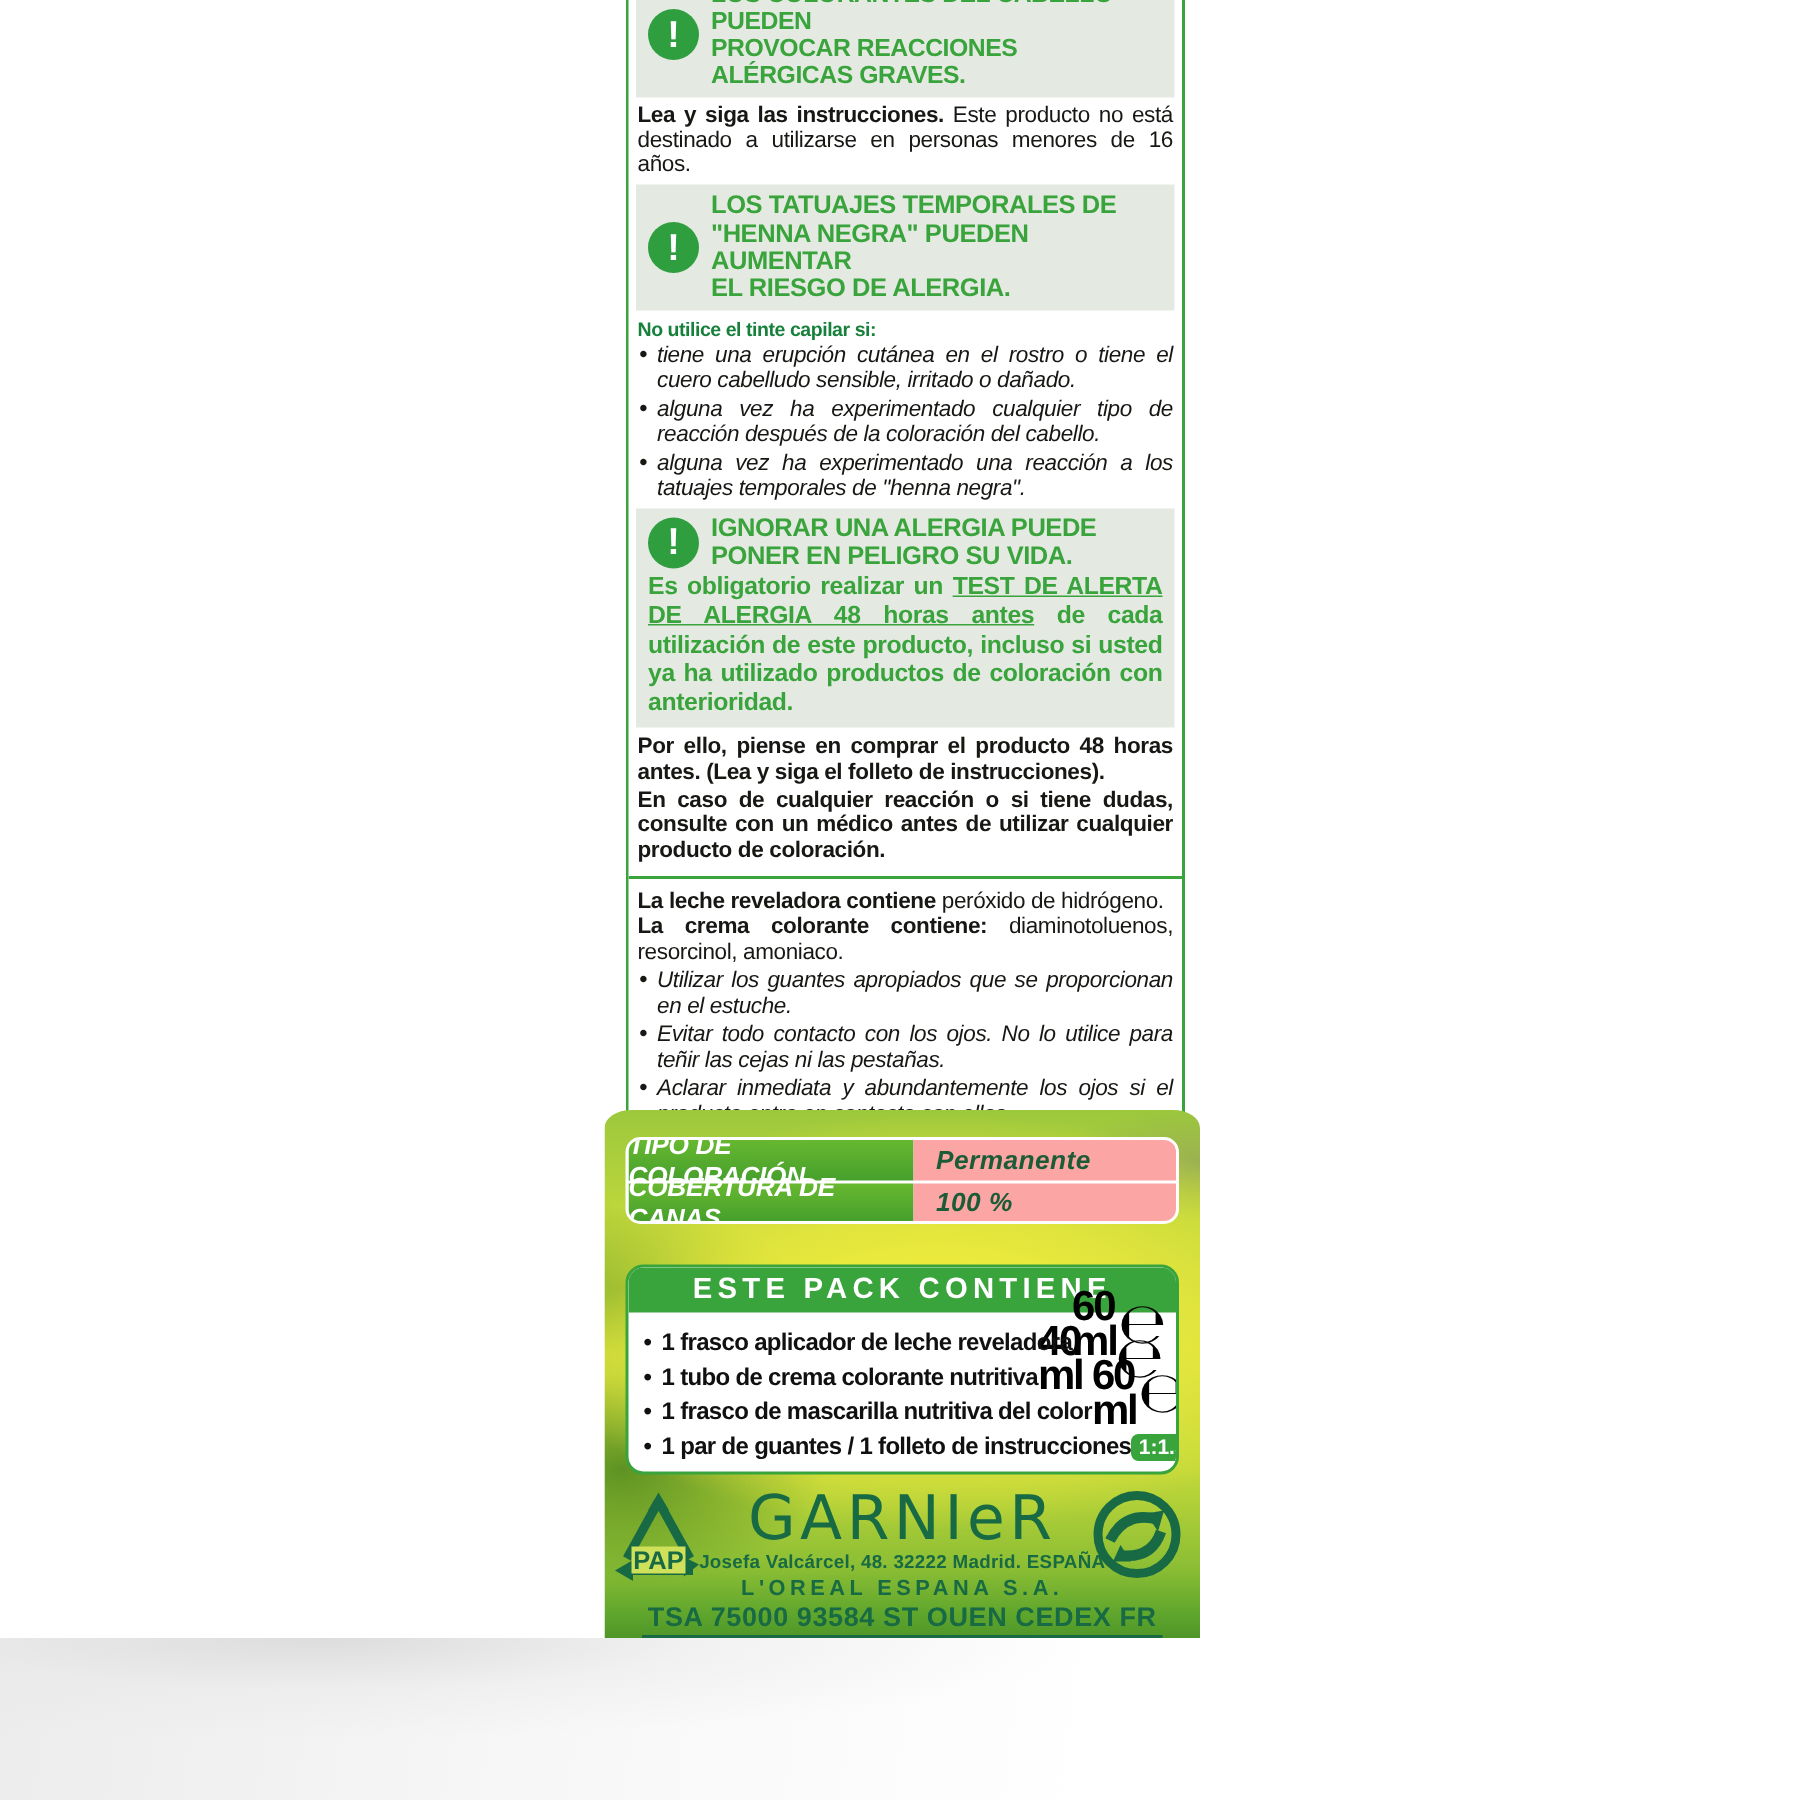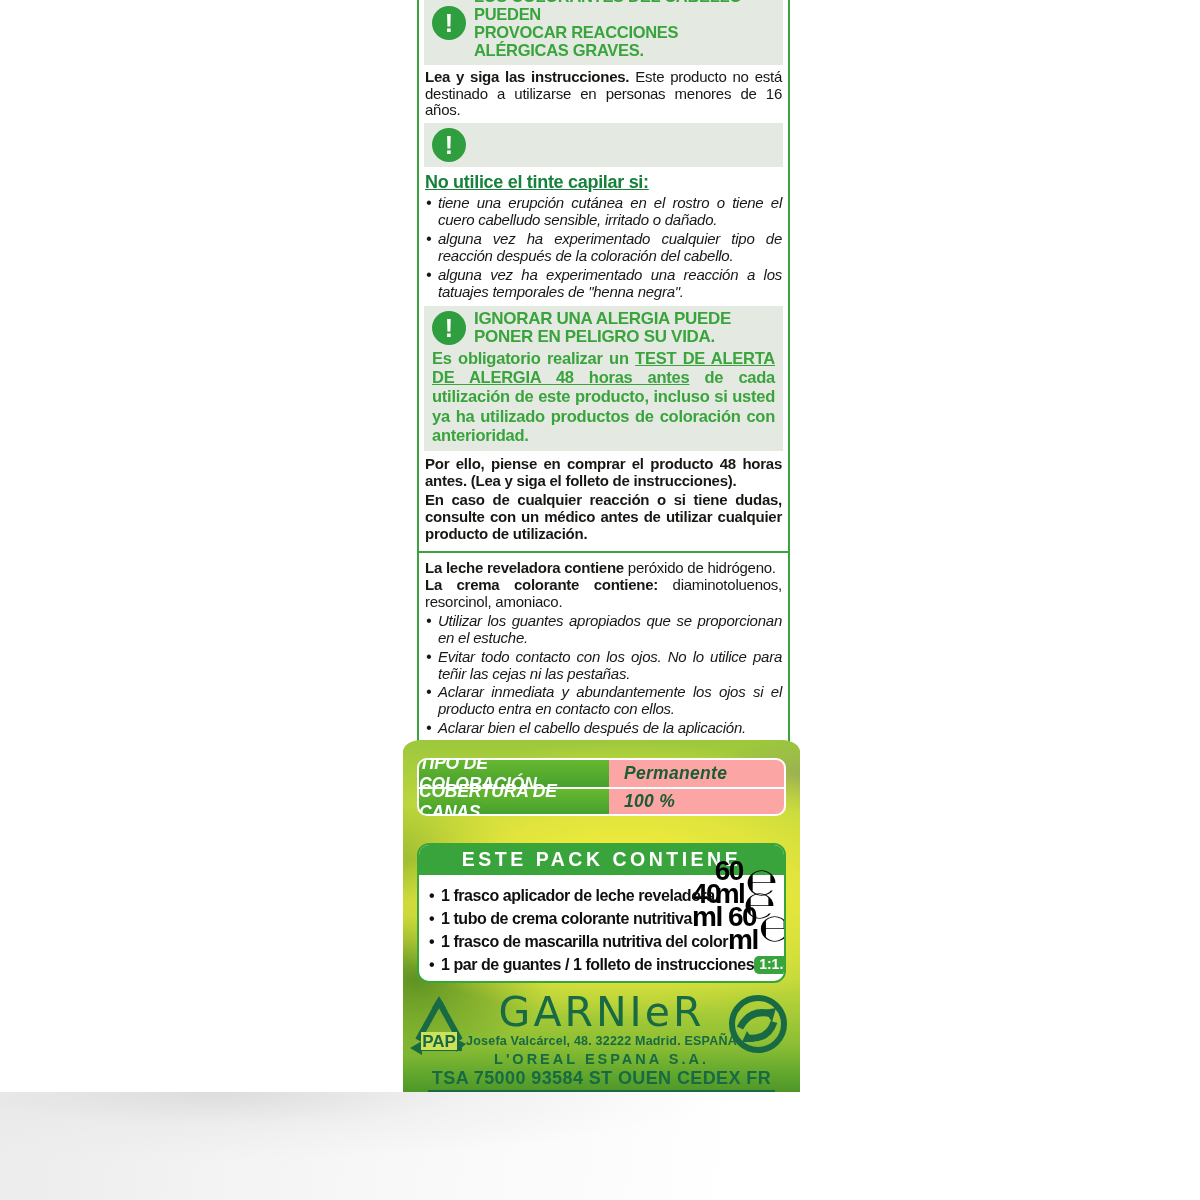--- a/index.html
+++ b/index.html
@@ -30,21 +30,21 @@
   .wbox.first{margin-top:-18px;}
   .wtext{color:var(--green);font-weight:bold;font-size:16.5px;line-height:1.1;letter-spacing:-0.3px;}
   .wtext3{color:var(--green);font-weight:bold;font-size:17px;line-height:1.08;letter-spacing:-0.3px;}
   .excl{
     flex:0 0 34px;width:34px;height:34px;border-radius:50%;background:#2f9e3f;
     color:#fff;display:flex;align-items:center;justify-content:center;
     font-weight:bold;font-size:25px;line-height:1;
   }
   .body-p{font-size:15px;line-height:1.13;margin:2px 1px;letter-spacing:-0.25px;text-align:justify;}
   .body-p.bold{font-weight:bold;}
-  .h-dontuse{color:var(--dkgreen);font-weight:bold;font-size:18px;margin:5px 1px 2px;letter-spacing:-0.3px;text-decoration:underline;}
+  .h-dontuse{color:var(--dkgreen);font-weight:bold;font-size:13px;margin:5px 1px 2px;letter-spacing:-0.3px;}
   ul.blist{list-style:none;margin:1px 0 3px;padding:0;}
   ul.blist li{
     position:relative;padding-left:13px;font-size:15px;line-height:1.13;
     letter-spacing:-0.25px;margin:2px 1px;text-align:justify;font-style:italic;
   }
   ul.blist li::before{content:"\2022";position:absolute;left:1px;top:-1px;font-size:16px;}
   .alertbox{display:block;padding:4px 8px 6px;margin:5px 0;background:var(--boxgray);}
   .alert-head{display:flex;align-items:center;gap:8px;}
   .alert-green{
     color:var(--green);font-weight:bold;font-size:16.5px;line-height:1.17;
@@ -134,20 +134,25 @@
     <div class="wtext">
       <div>LOS COLORANTES DEL CABELLO PUEDEN</div>
       <div>PROVOCAR REACCIONES ALÉRGICAS GRAVES.</div>
     </div>
   </div>
 
   <p class="body-p"><b>Lea y siga las instrucciones.</b><span> Este producto no está destinado a utilizarse en personas menores de 16 años.</span></p>
 
   <div class="wbox">
     <div class="excl">!</div>
+    <div class="wtext3">
+      <div>LOS TATUAJES TEMPORALES DE</div>
+      <div>"HENNA NEGRA" PUEDEN AUMENTAR</div>
+      <div>EL RIESGO DE ALERGIA.</div>
+    </div>
   </div>
 
   <div class="h-dontuse">No utilice el tinte capilar si:</div>
 
   <ul class="blist">
     <li>tiene una erupción cutánea en el rostro o tiene el cuero cabelludo sensible, irritado o dañado.</li>
     <li>alguna vez ha experimentado cualquier tipo de reacción después de la coloración del cabello.</li>
     <li>alguna vez ha experimentado una reacción a los tatuajes temporales de "henna negra".</li>
   </ul>
 
@@ -156,21 +161,21 @@
       <div class="excl">!</div>
       <div class="wtext3">
         <div>IGNORAR UNA ALERGIA PUEDE</div>
         <div>PONER EN PELIGRO SU VIDA.</div>
       </div>
     </div>
     <div class="alert-green"><span>Es obligatorio realizar un </span><span class="und">TEST DE ALERTA DE ALERGIA 48 horas antes</span><span> de cada utilización de este producto, incluso si usted ya ha utilizado productos de coloración con anterioridad.</span></div>
   </div>
 
   <p class="body-p bold">Por ello, piense en comprar el producto 48 horas antes. (Lea y siga el folleto de instrucciones).</p>
-  <p class="body-p bold">En caso de cualquier reacción o si tiene dudas, consulte con un médico antes de utilizar cualquier producto de utilización.</p>
+  <p class="body-p bold">En caso de cualquier reacción o si tiene dudas, consulte con un médico antes de utilizar cualquier producto de coloración.</p>
 
   <hr class="divider">
 
   <p class="body-p"><b>La leche reveladora contiene</b><span> peróxido de hidrógeno.</span><br><b>La crema colorante contiene:</b><span> diaminotoluenos, resorcinol, amoniaco.</span></p>
 
   <ul class="blist">
     <li>Utilizar los guantes apropiados que se proporcionan en el estuche.</li>
     <li>Evitar todo contacto con los ojos. No lo utilice para teñir las cejas ni las pestañas.</li>
     <li>Aclarar inmediata y abundantemente los ojos si el producto entra en contacto con ellos.</li>
     <li>Aclarar bien el cabello después de la aplicación.</li>

